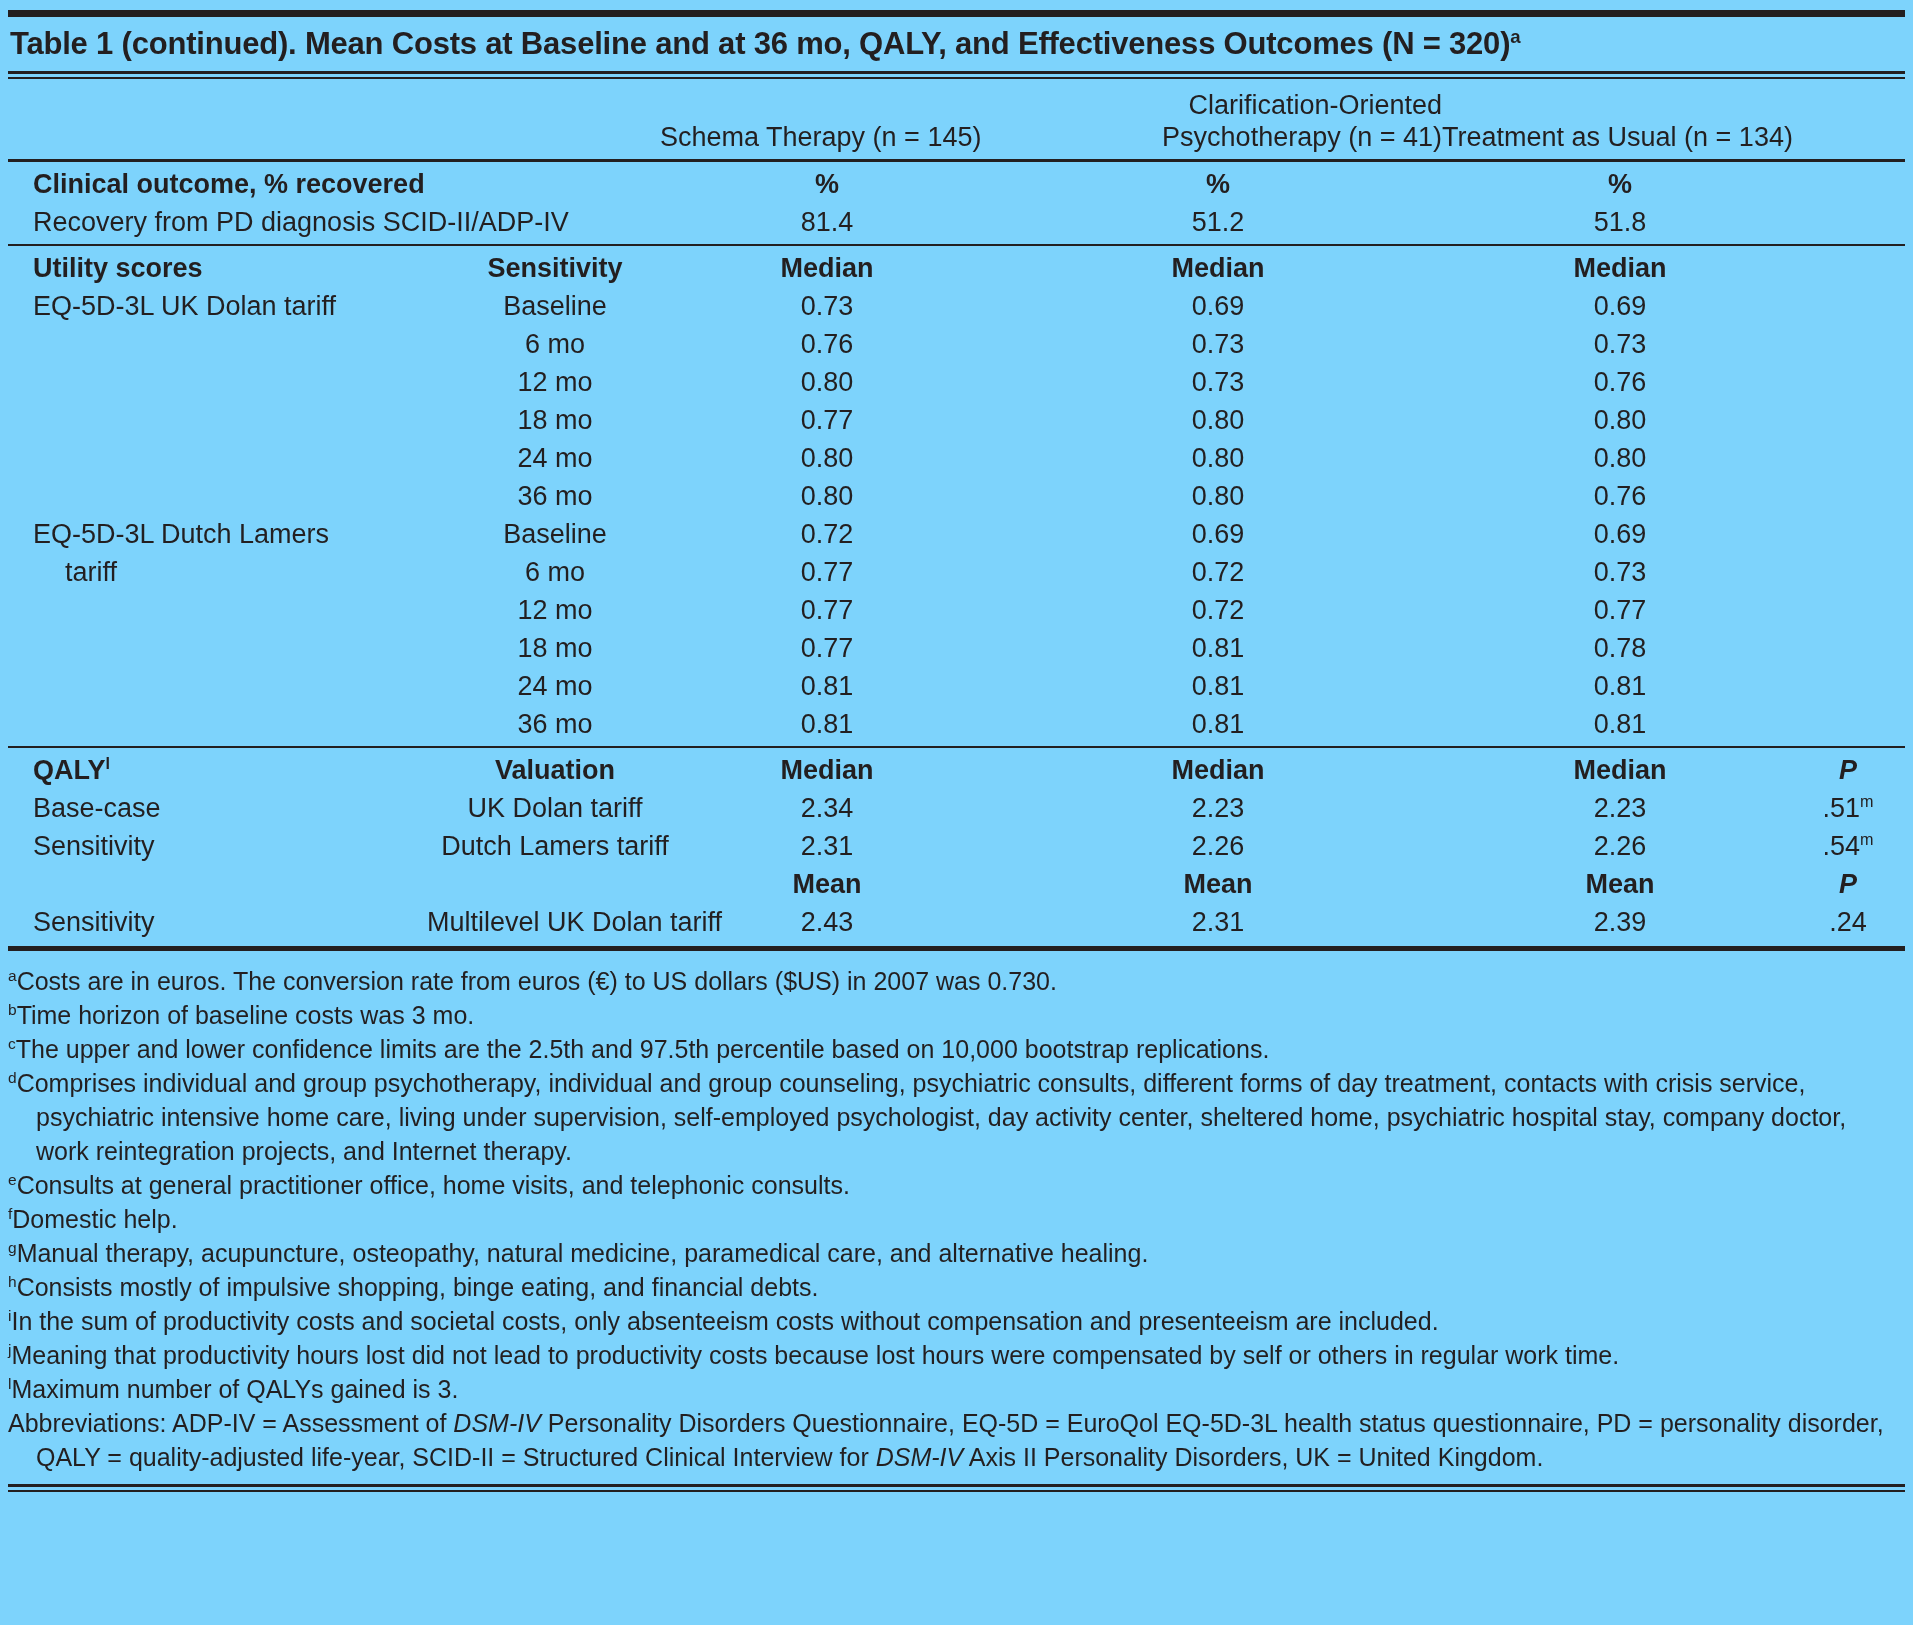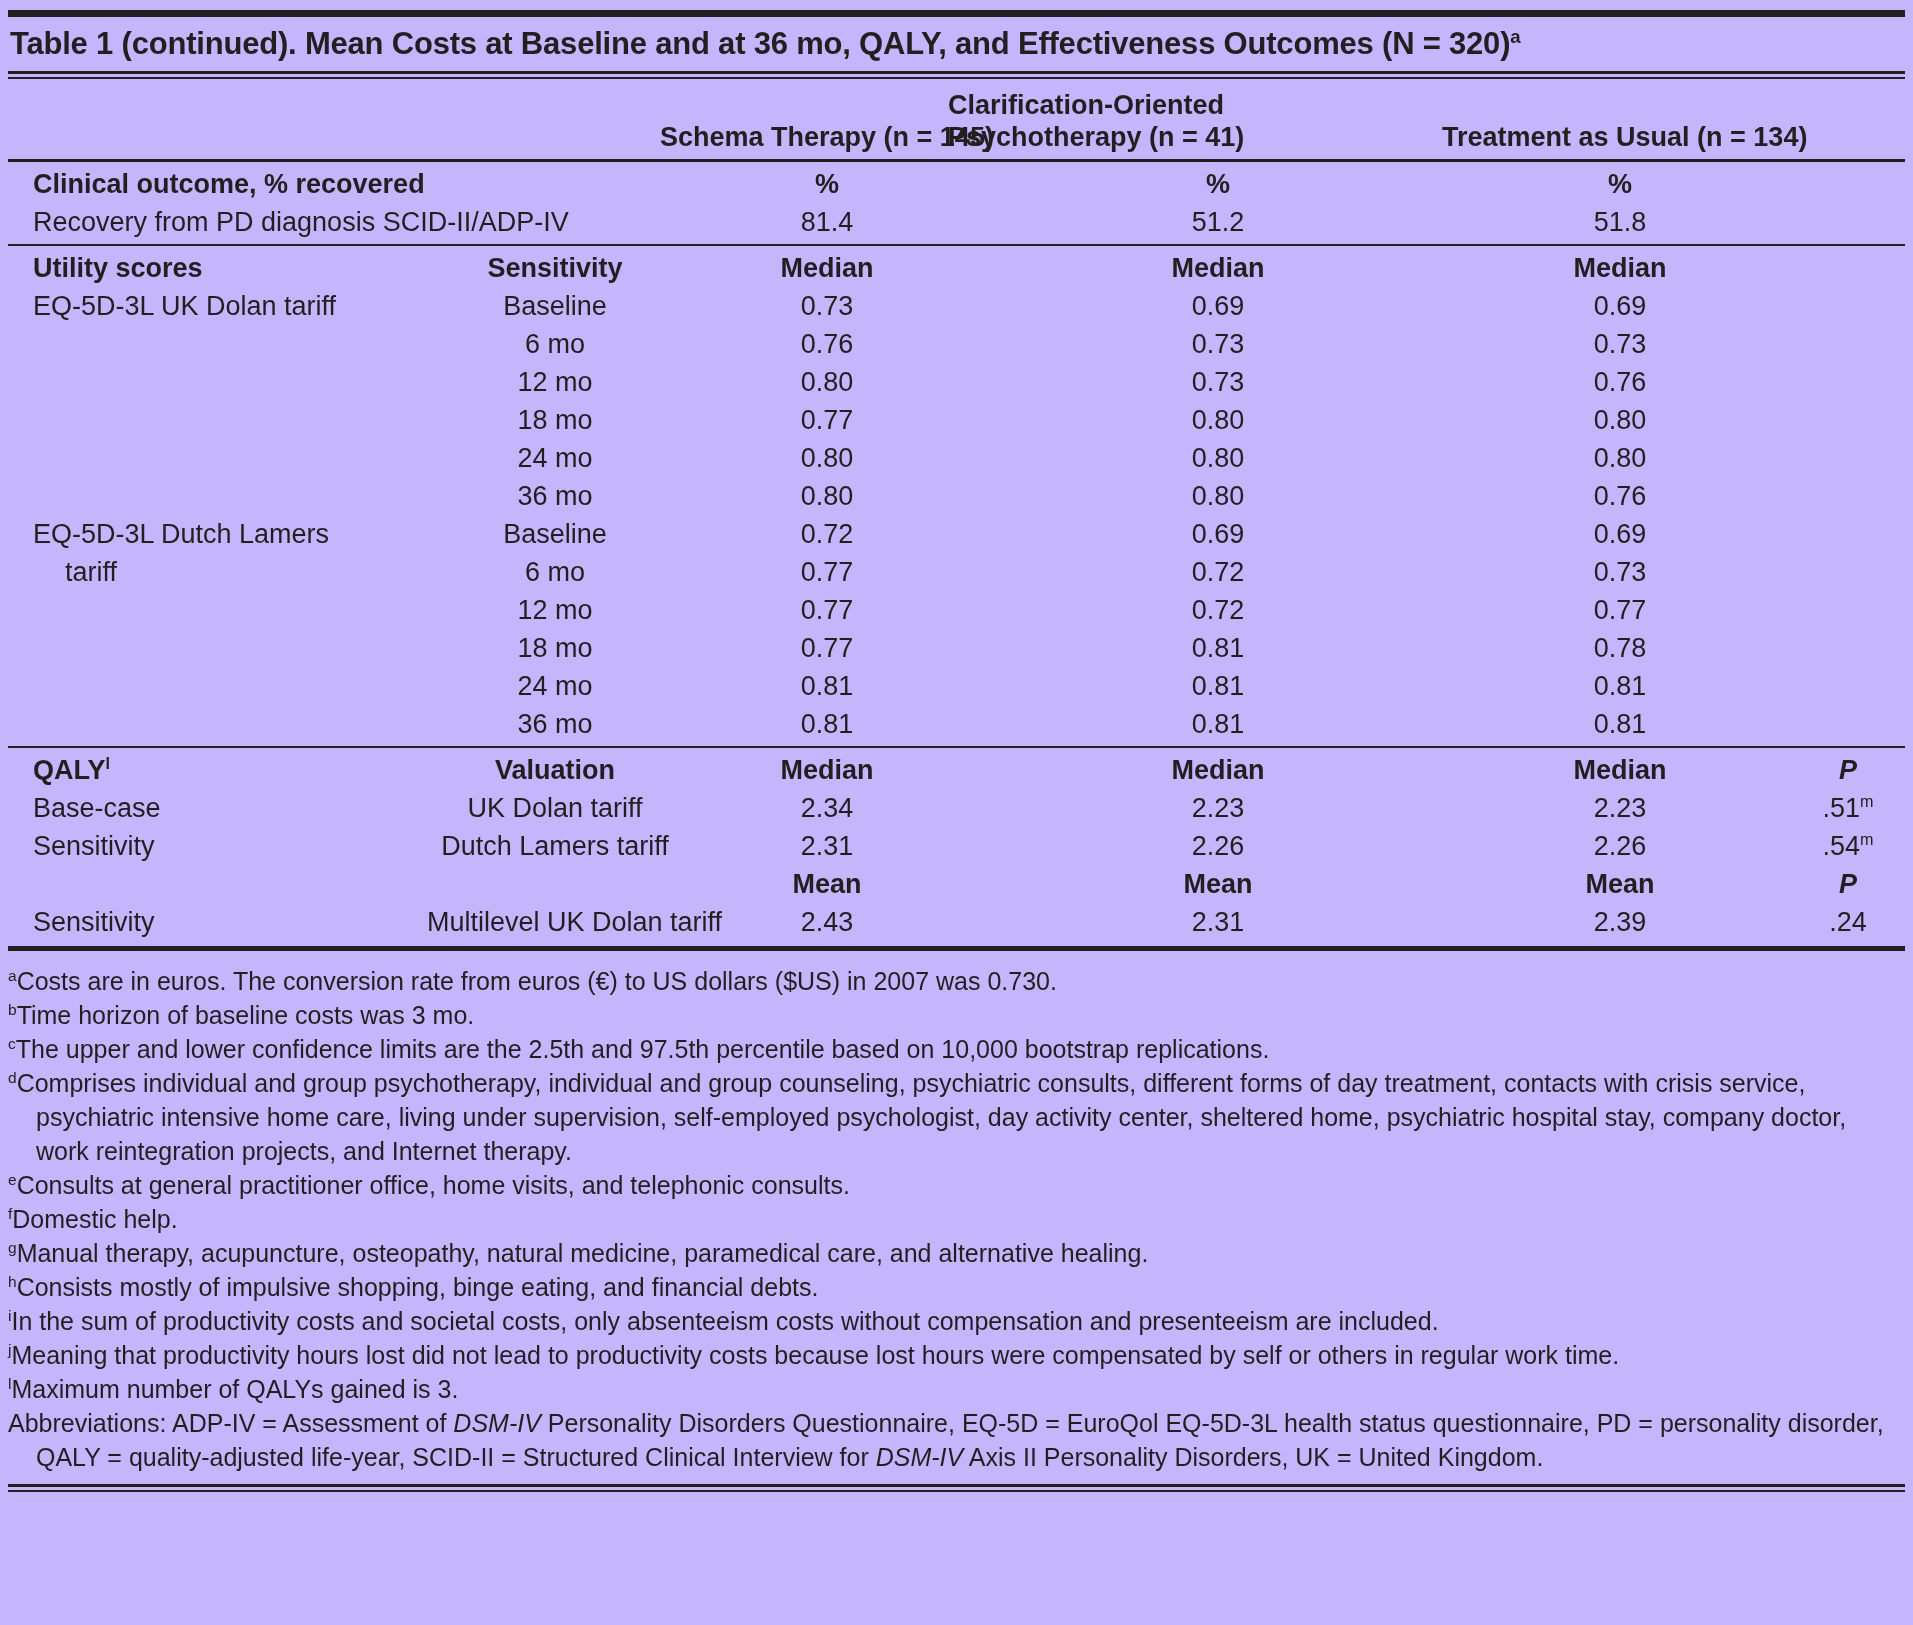--- a/index.html
+++ b/index.html
@@ -1,28 +1,28 @@
 <!DOCTYPE html>
 <html><head>
 <meta charset="utf-8">
 <style>
   html,body{margin:0;padding:0;background:#fff;}
   .page{
     width:1913px;height:1625px;box-sizing:border-box;
-    padding:10px 8px 0 8px;background:#c4b5fd;color:#231f20;
+    padding:10px 8px 0 8px;background:#7dd3fc;color:#231f20;
     font-family:"Liberation Sans","DejaVu Sans",sans-serif;
     overflow:hidden;position:relative;
   }
   .top-bar{height:7px;background:#231f20;margin-bottom:7px;}
   .title{font-size:31px;font-weight:700;letter-spacing:-0.2px;padding:2px 0 9px 2px;}
   .title sup{font-size:60%;line-height:0;}
   .double-rule{border-top:3px solid #231f20;height:3px;border-bottom:2px solid #231f20;margin-bottom:4px;}
   .grid{display:grid;grid-template-columns:396px 256px 288px 494px 310px 146px;}
   .thead{align-items:end;padding:6px 0 6px 0;font-size:27px;line-height:32px;}
-  .thead .hc{text-align:left;white-space:nowrap;font-weight:bold;}
+  .thead .hc{text-align:right;white-space:nowrap;}
   .head-rule{height:0;border-bottom:3px solid #231f20;}
   .section{padding:3px 0 3px 0;}
   .section.rule-thin{border-top:2px solid #231f20;}
   .trow{height:38px;align-items:center;font-size:27px;margin-left:23px;}
   .c{white-space:nowrap;overflow:visible;}
   .l1{text-align:left;padding-left:2px;}
   .l1.ind{padding-left:34px;}
   .l2{text-align:center;}
   .v{text-align:center;}
   .p{text-align:center;}

